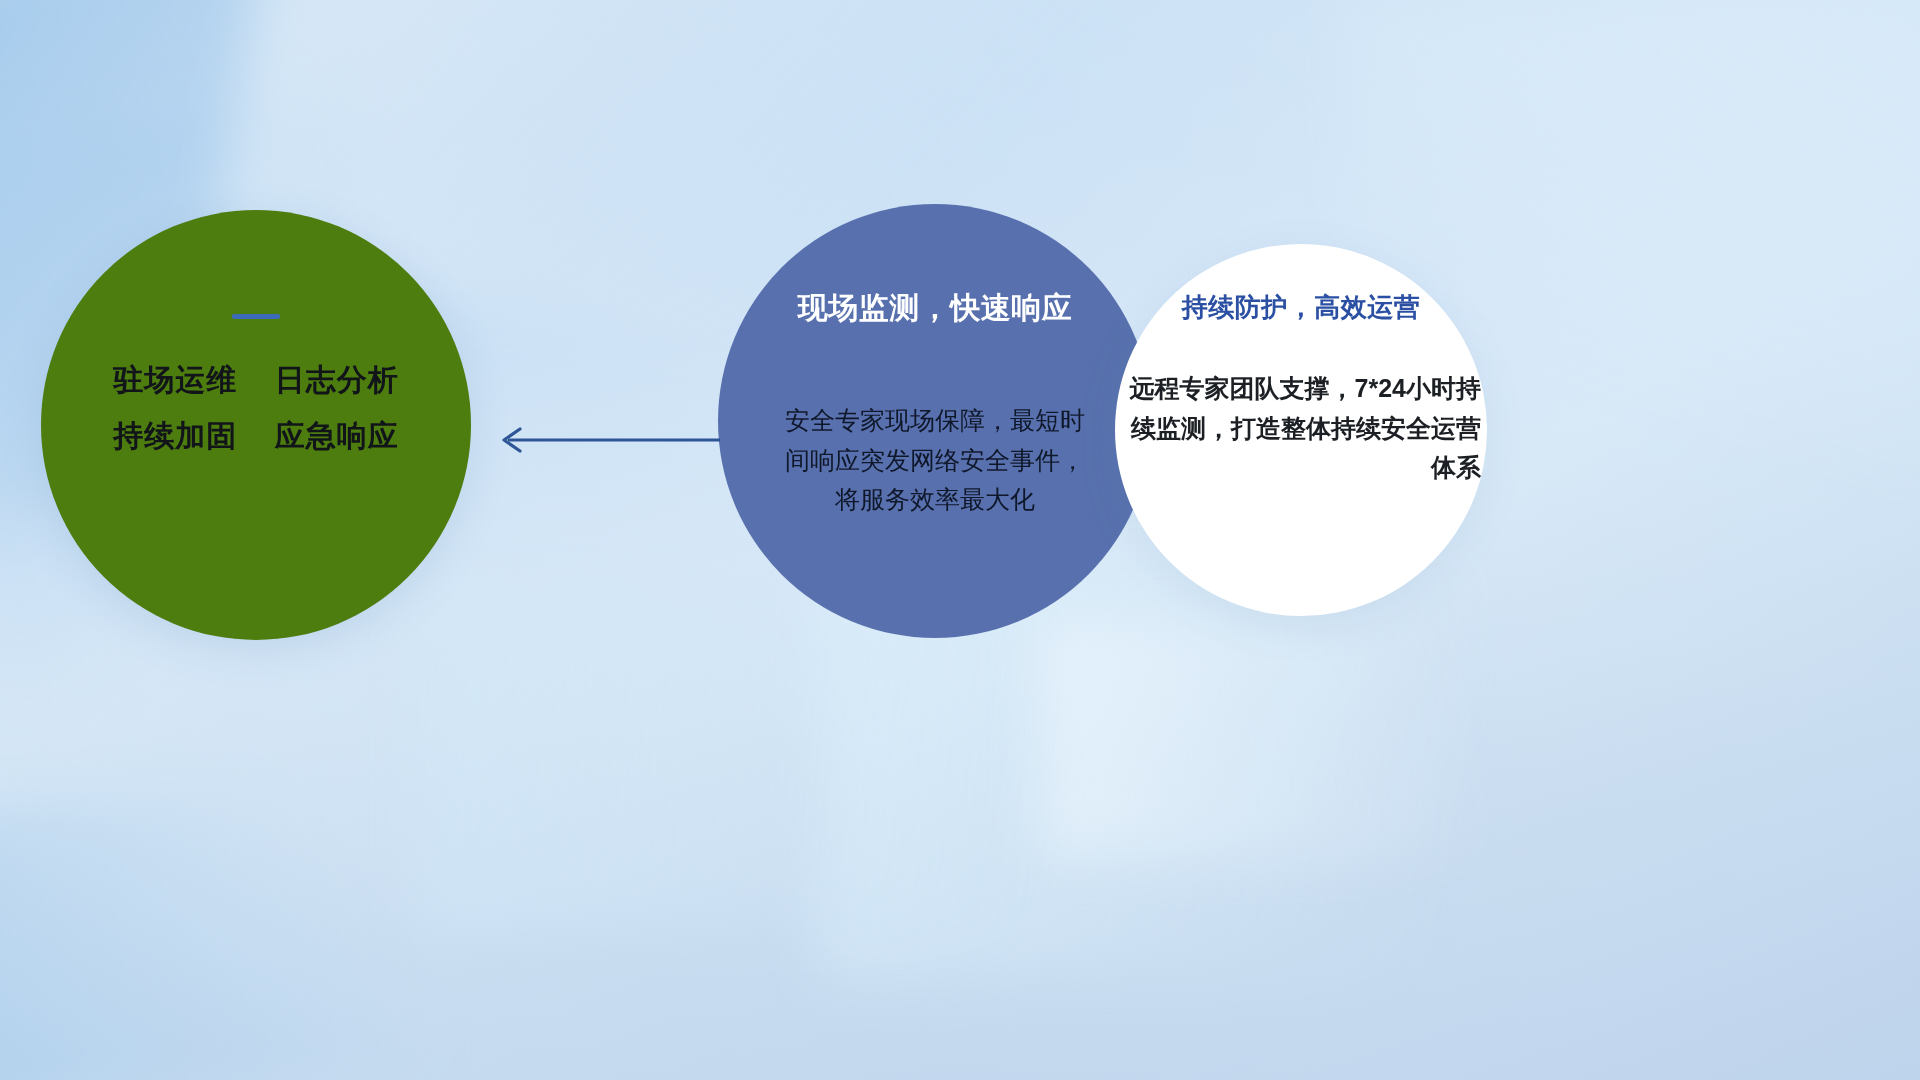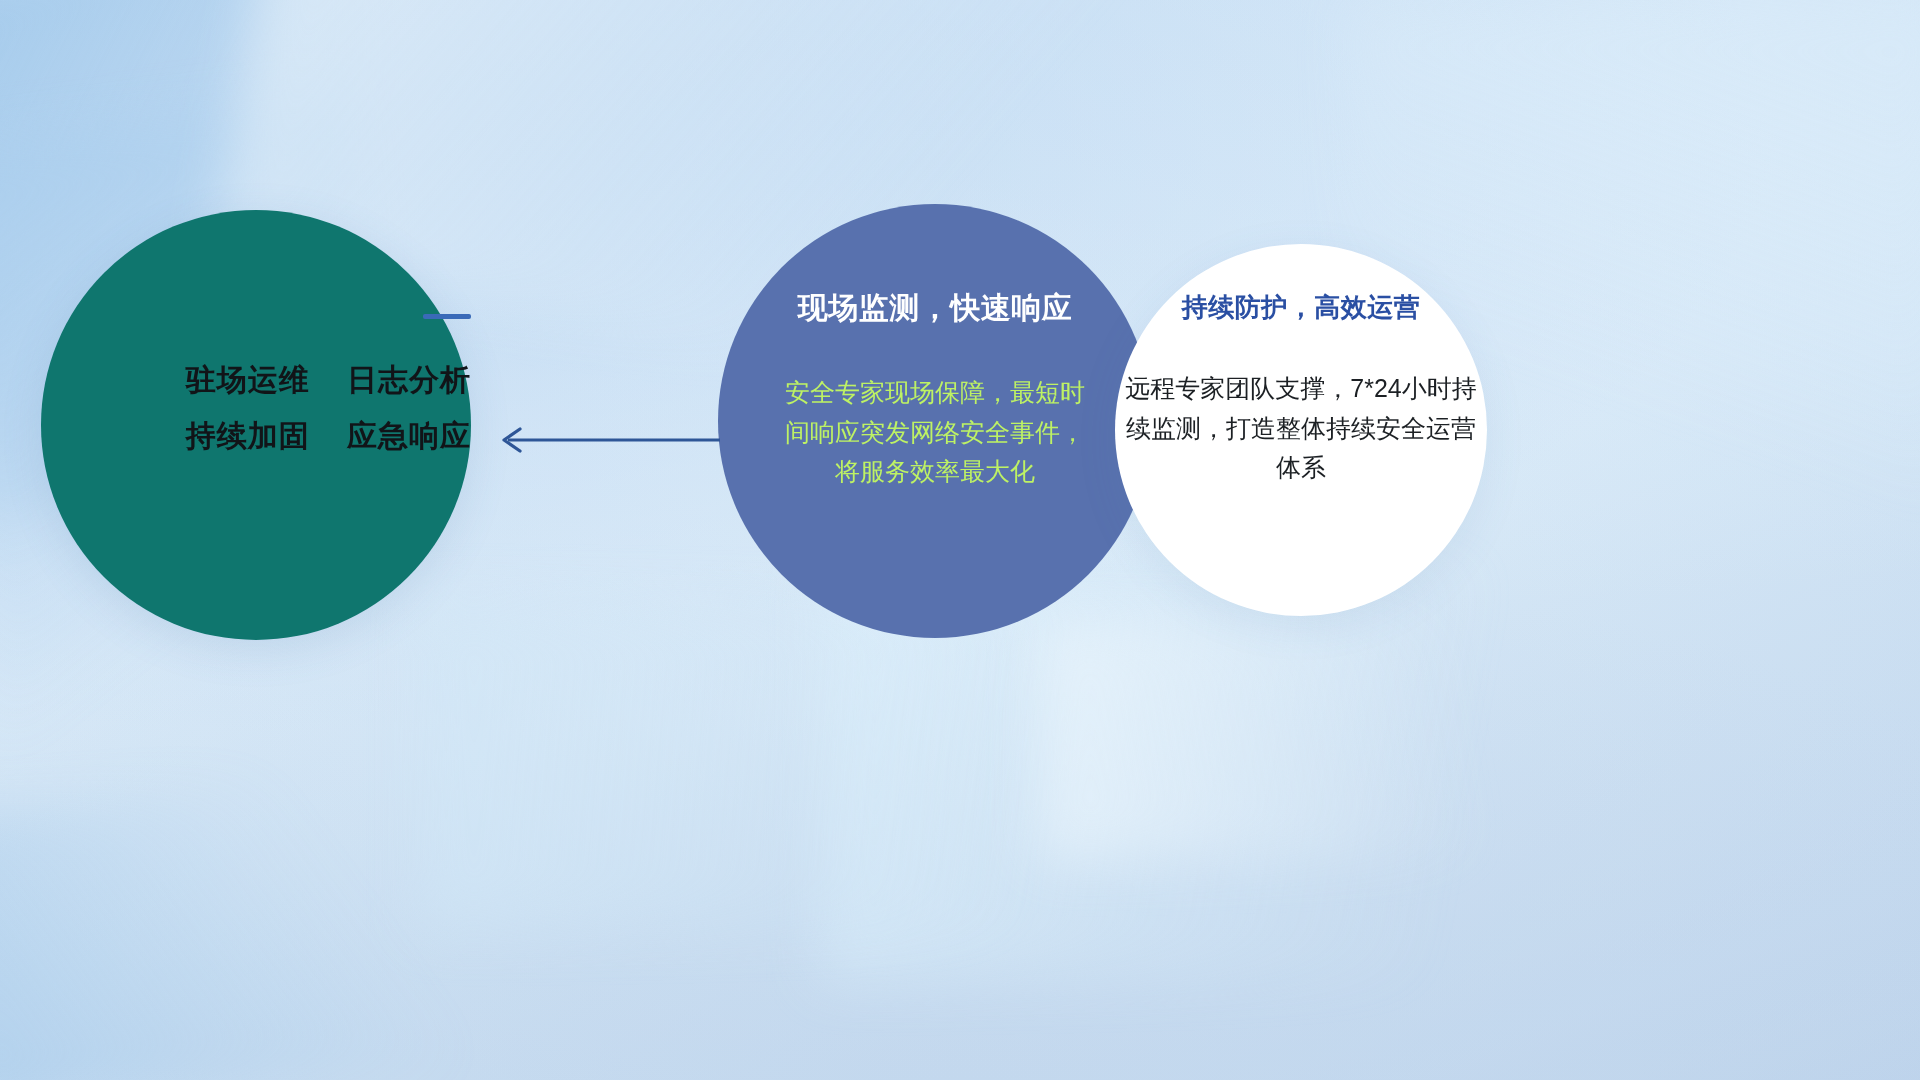--- a/index.html
+++ b/index.html
@@ -43,25 +43,24 @@
         background:linear-gradient(80deg,#e9f5fd 0%, rgba(233,245,253,0) 80%); }
   .vig { position:absolute; inset:0;
         background:radial-gradient(130% 110% at 50% 45%, rgba(255,255,255,.18) 0%, rgba(150,185,220,.10) 72%, rgba(128,168,208,.22) 100%); }
 
   
   .circle { position:absolute; border-radius:50%; display:flex;
             flex-direction:column; align-items:center; }
 
   #circle-left {
     left:41px; top:210px; width:430px; height:430px;
-    background:#0f766e;
+    background:#4d7c0f;
     box-shadow:0 10px 40px rgba(90,130,180,.16);
     justify-content:flex-start;
     padding-top:104px;
-    align-items:flex-end;
   }
   .accent-dash { width:48px; height:5px; background:#3a6ab8; border-radius:2px; }
   #left-lines { margin-top:46px; text-align:center; }
   .left-line { font-size:30px; font-weight:bold; color:#111418;
                letter-spacing:1px; line-height:1.0; margin-bottom:26px;
                white-space:pre; }
   .left-line:last-child { margin-bottom:0; }
 
   #circle-mid {
     left:718px; top:204px; width:434px; height:434px;
@@ -69,38 +68,38 @@
     z-index:2;
     padding-top:84px;
   }
   #mid-heading {
     font-size:30px; font-weight:bold; color:#ffffff;
     white-space:nowrap; letter-spacing:.5px;
     position:relative; z-index:4;
   }
   #mid-body {
     margin-top:44px; width:300px; text-align:center;
-    font-size:25px; color:#bef264; line-height:1.58;
+    font-size:25px; color:#0f172a; line-height:1.58;
     position:relative; z-index:4;
   }
 
   #circle-right {
     left:1115px; top:244px; width:372px; height:372px;
     background:#ffffff;
     z-index:3;
     box-shadow:0 10px 40px rgba(90,130,180,.10);
     padding-top:46px;
   }
   #right-heading {
     font-size:26px; font-weight:bold; color:#2a4fa3;
     white-space:nowrap; letter-spacing:.5px;
   }
   #right-body {
-    margin-top:44px; width:360px; text-align:center;
-    font-size:25px; color:#1c2024; line-height:1.58;
+    margin-top:44px; width:360px; text-align:right;
+    font-size:25px; color:#1c2024; line-height:1.58;font-weight:bold;
   }
 
   
   #arrow { position:absolute; left:490px; top:418px; width:232px; height:44px; z-index:4; }
 </style>
 </head>
 <body>
 
 <div id="bg">
   <div class="bg-base"></div>
@@ -116,21 +115,21 @@
 </div>
 
 <div class="circle" id="circle-left">
   <div class="accent-dash" style="background: rgb(58, 106, 184);"></div>
   <div id="left-lines">
     <div class="left-line">驻场运维    日志分析</div>
     <div class="left-line">持续加固    应急响应</div>
   </div>
 </div>
 
-<div class="circle" id="circle-mid" style="background: rgb(88, 113, 174);">
+<div class="circle" id="circle-mid" style="background: rgb(88, 113, 174); gap: 28px;">
   <div id="mid-heading">现场监测，快速响应</div>
   <div id="mid-body">安全专家现场保障，最短时间响应突发网络安全事件，将服务效率最大化</div>
 </div>
 
 <div class="circle" id="circle-right">
   <div id="right-heading" style="color: rgb(42, 79, 163);">持续防护，高效运营</div>
   <div id="right-body">远程专家团队支撑，7*24小时持续监测，打造整体持续安全运营体系</div>
 </div>
 
 <svg id="arrow" viewBox="0 0 232 44">

